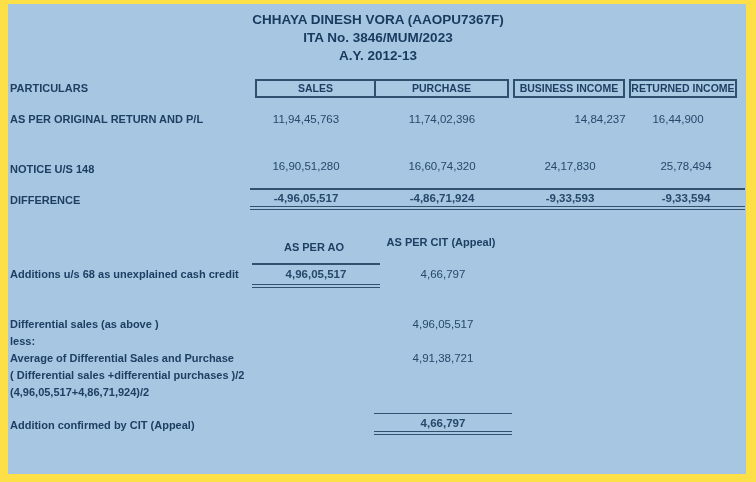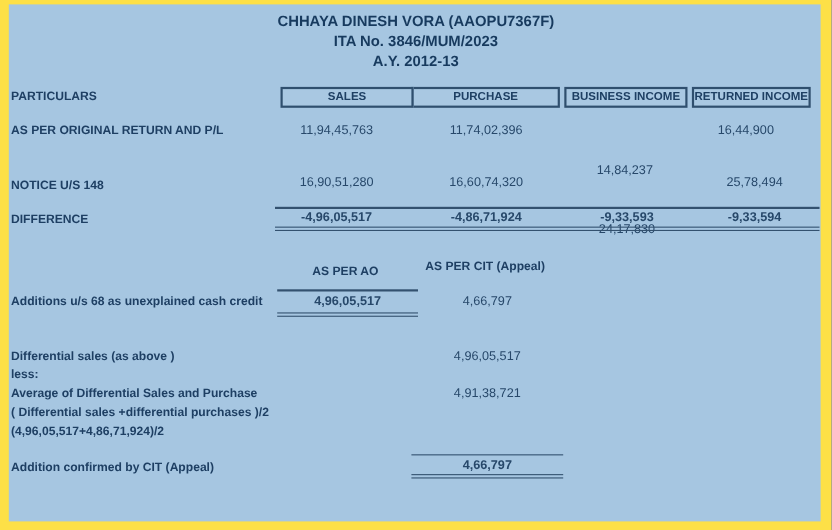--- a/index.html
+++ b/index.html
@@ -64,27 +64,27 @@
 
   <div class="abs label" style="left:10px; top:82px;">PARTICULARS</div>
   <div class="abs hdr-box" style="left:374px; top:79px; width:135px;">PURCHASE</div>
   <div class="abs hdr-box" style="left:255px; top:79px; width:121px;">SALES</div>
   <div class="abs hdr-box" style="left:513px; top:79px; width:112px;">BUSINESS INCOME</div>
   <div class="abs hdr-box" style="left:629px; top:79px; width:108px;">RETURNED INCOME</div>
 
   <div class="abs label" style="left:10px; top:113px;">AS PER  ORIGINAL RETURN AND P/L</div>
   <div class="abs num" style="left:246px; top:113px;">11,94,45,763</div>
   <div class="abs num" style="left:382px; top:113px;">11,74,02,396</div>
-  <div class="abs num" style="left:508px; top:113px;margin-top:36px;">14,84,237</div>
+  <div class="abs num" style="left:540px; top:113px;">14,84,237</div>
   <div class="abs num" style="left:618px; top:113px;">16,44,900</div>
 
   <div class="abs label" style="left:10px; top:163px;">NOTICE U/S 148</div>
   <div class="abs num" style="left:246px; top:160px;">16,90,51,280</div>
   <div class="abs num" style="left:382px; top:160px;">16,60,74,320</div>
-  <div class="abs num" style="left:510px; top:160px;margin-top:43px;">24,17,830</div>
+  <div class="abs num" style="left:510px; top:160px;">24,17,830</div>
   <div class="abs num" style="left:626px; top:160px;">25,78,494</div>
 
   <div class="abs rule-box" style="left:250px; top:188px; width:495px; height:22px;"></div>
   <div class="abs label" style="left:10px; top:194px;">DIFFERENCE</div>
   <div class="abs num bold" style="left:246px; top:192px;">-4,96,05,517</div>
   <div class="abs num bold" style="left:382px; top:192px;">-4,86,71,924</div>
   <div class="abs num bold" style="left:510px; top:192px;">-9,33,593</div>
   <div class="abs num bold" style="left:626px; top:192px;">-9,33,594</div>
 
   <div class="abs num bold" style="left:254px; top:241px; font-size:11px; color:#1e3f63;">AS PER AO</div>

